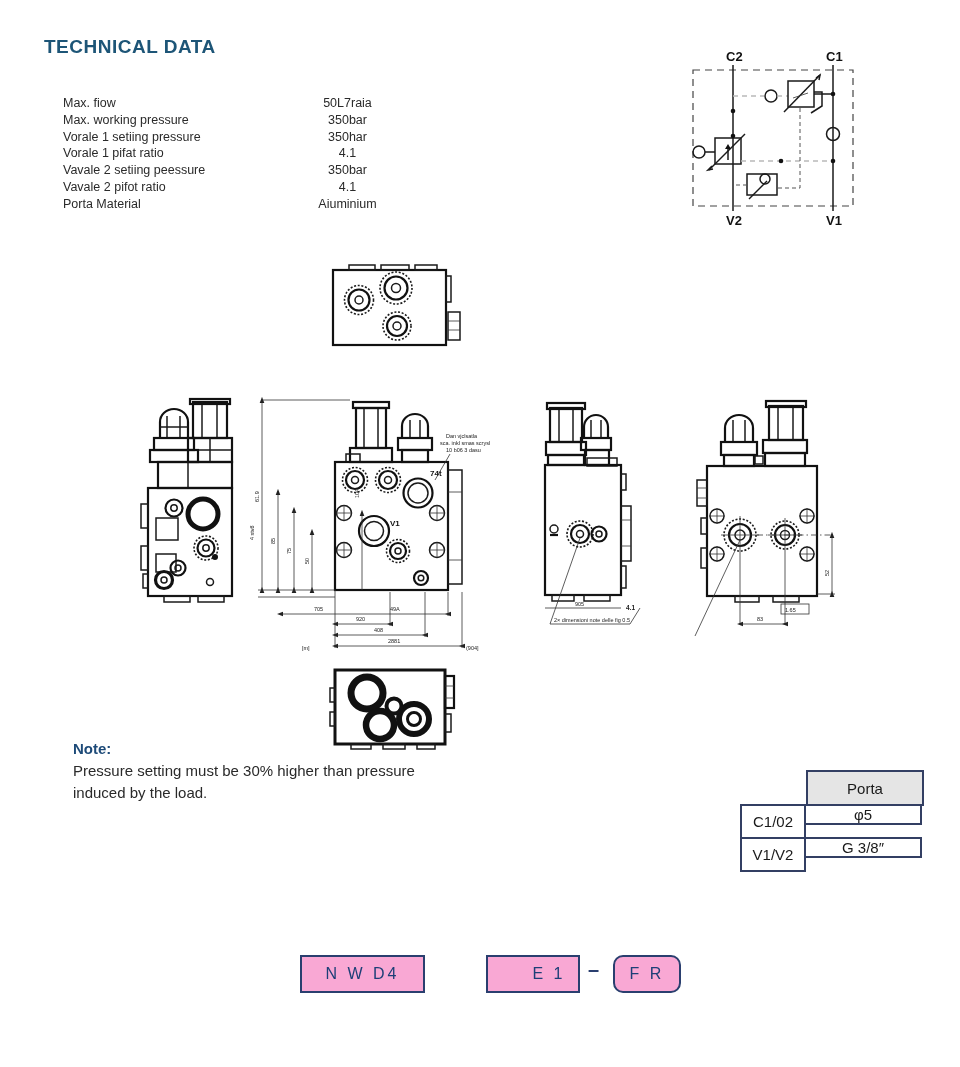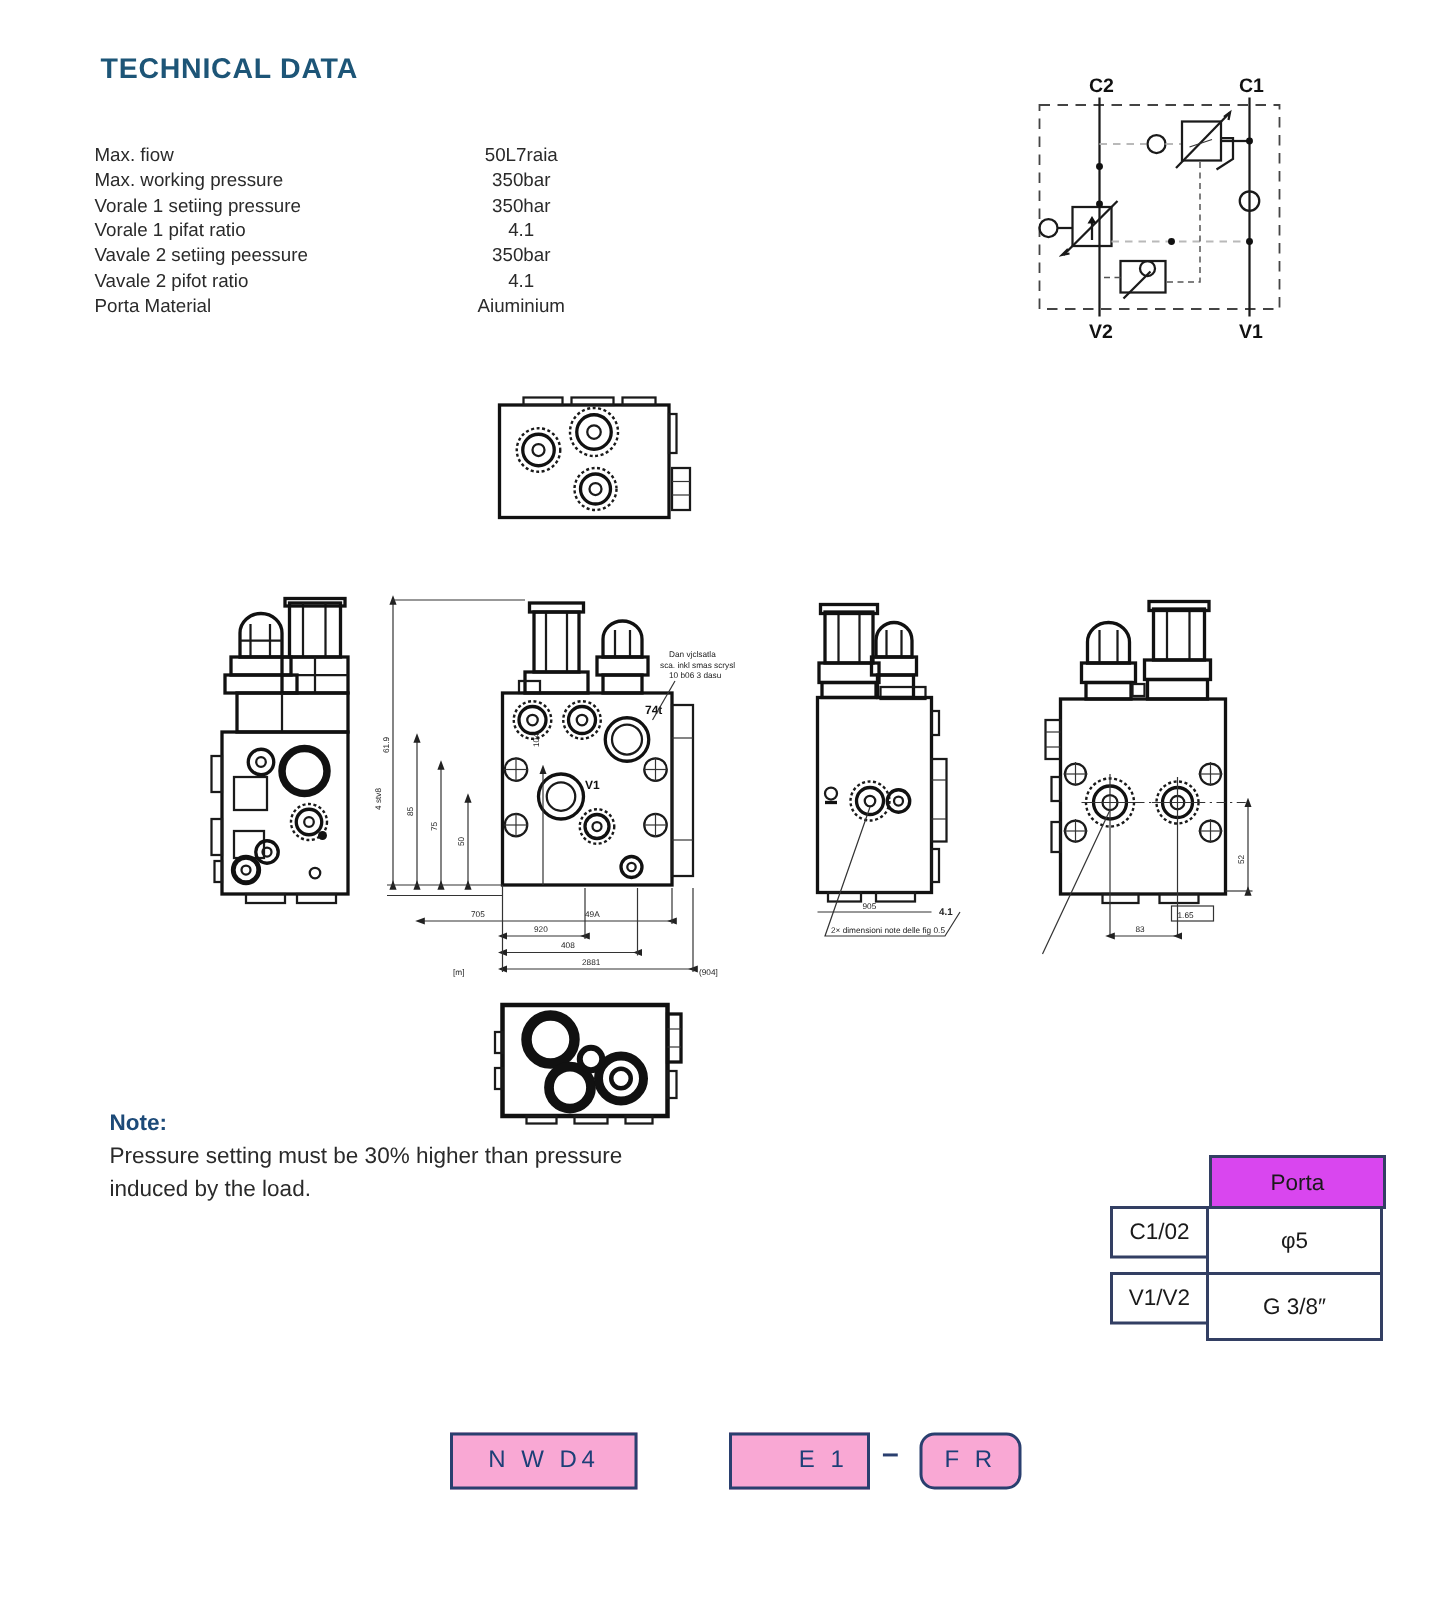--- a/index.html
+++ b/index.html
@@ -27,38 +27,38 @@
   .schlbl{font-size:13px;font-weight:bold;fill:#111;}
   .marklbl{font-size:8px;font-weight:bold;fill:#111;}
   
   .note{position:absolute;left:73px;top:740px;width:390px;}
   .note-title{font-size:15px;font-weight:bold;color:#1d4a78;margin-bottom:3px;}
   .note-body{font-size:15px;color:#2a2a2a;line-height:22px;}
   
   .ports{position:absolute;left:740px;top:770px;font-size:15px;color:#1a1a1a;}
   .ports .row{display:flex;}
   .cell{box-sizing:border-box;border:2px solid #333f63;display:flex;align-items:center;justify-content:center;}
-  .cell.head{background:#d946ef;width:118px;height:36px;}
+  .cell.head{background:#e5e5e5;width:118px;height:36px;}
   .cell.c1{width:66px;height:35px;margin-top:-2px;}
-  .cell.c2{width:118px;height:46px;margin-top:-2px;margin-left:-2px;background:#fff;}
+  .cell.c2{width:118px;height:21px;margin-top:-2px;margin-left:-2px;background:#fff;}
   .spacer{width:66px;height:36px;}
   
   .h-sub{position:absolute;font-size:18px;font-weight:bold;color:#1d5577;letter-spacing:.4px;}
   .h-sub .tail{font-weight:normal;color:#4f4f4f;font-size:15.5px;letter-spacing:1px;margin-left:10px;}
   .obox{position:absolute;box-sizing:border-box;border:2.5px solid #2a3f6f;height:38px;
         display:flex;align-items:center;justify-content:center;
         font-size:16px;font-weight:normal;color:#1d3f77;letter-spacing:3px;background:#f9a8d4;}
   .osep{position:absolute;font-size:20px;font-weight:bold;color:#2a3f6f;}
 </style>
 </head>
 <body>
 
 <div class="page">
 
-  <div class="h-main" style="left:67px;top:36px;">TECHNICAL DATA</div>
+  <div class="h-main" style="left:44px;top:36px;">TECHNICAL DATA</div>
 
   <div class="specs">
     <div class="spec-row">
         <span class="spec-label">Max. fiow</span>
         <span class="spec-value">50L7raia</span>
       </div>
     <div class="spec-row">
         <span class="spec-label">Max. working pressure</span>
         <span class="spec-value">350bar</span>
       </div>

